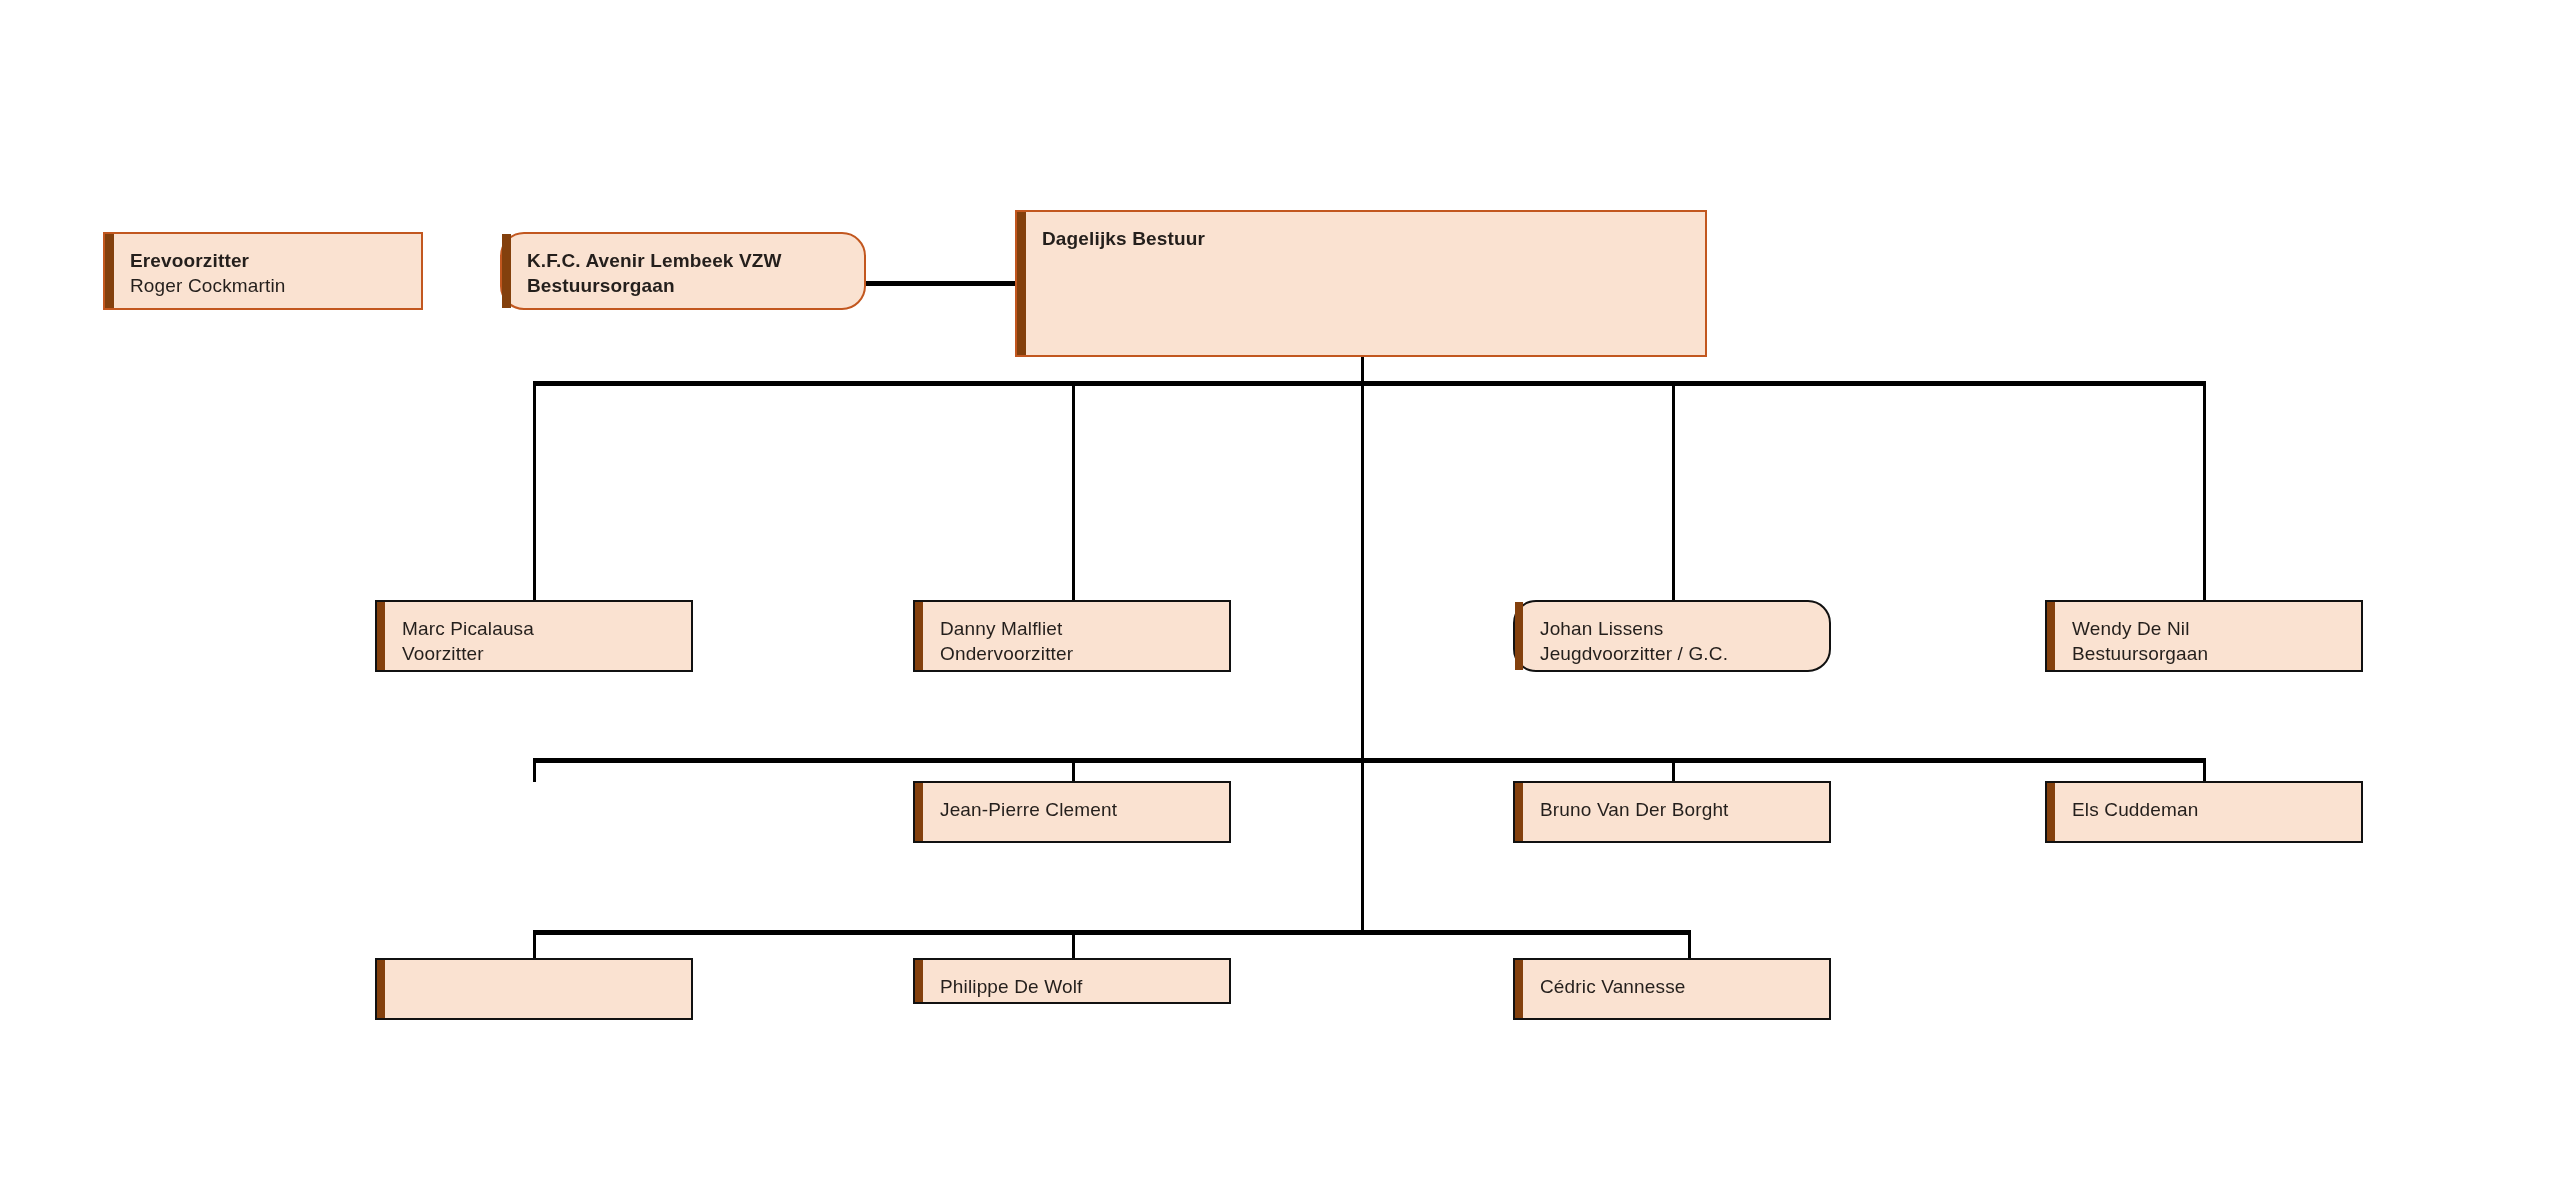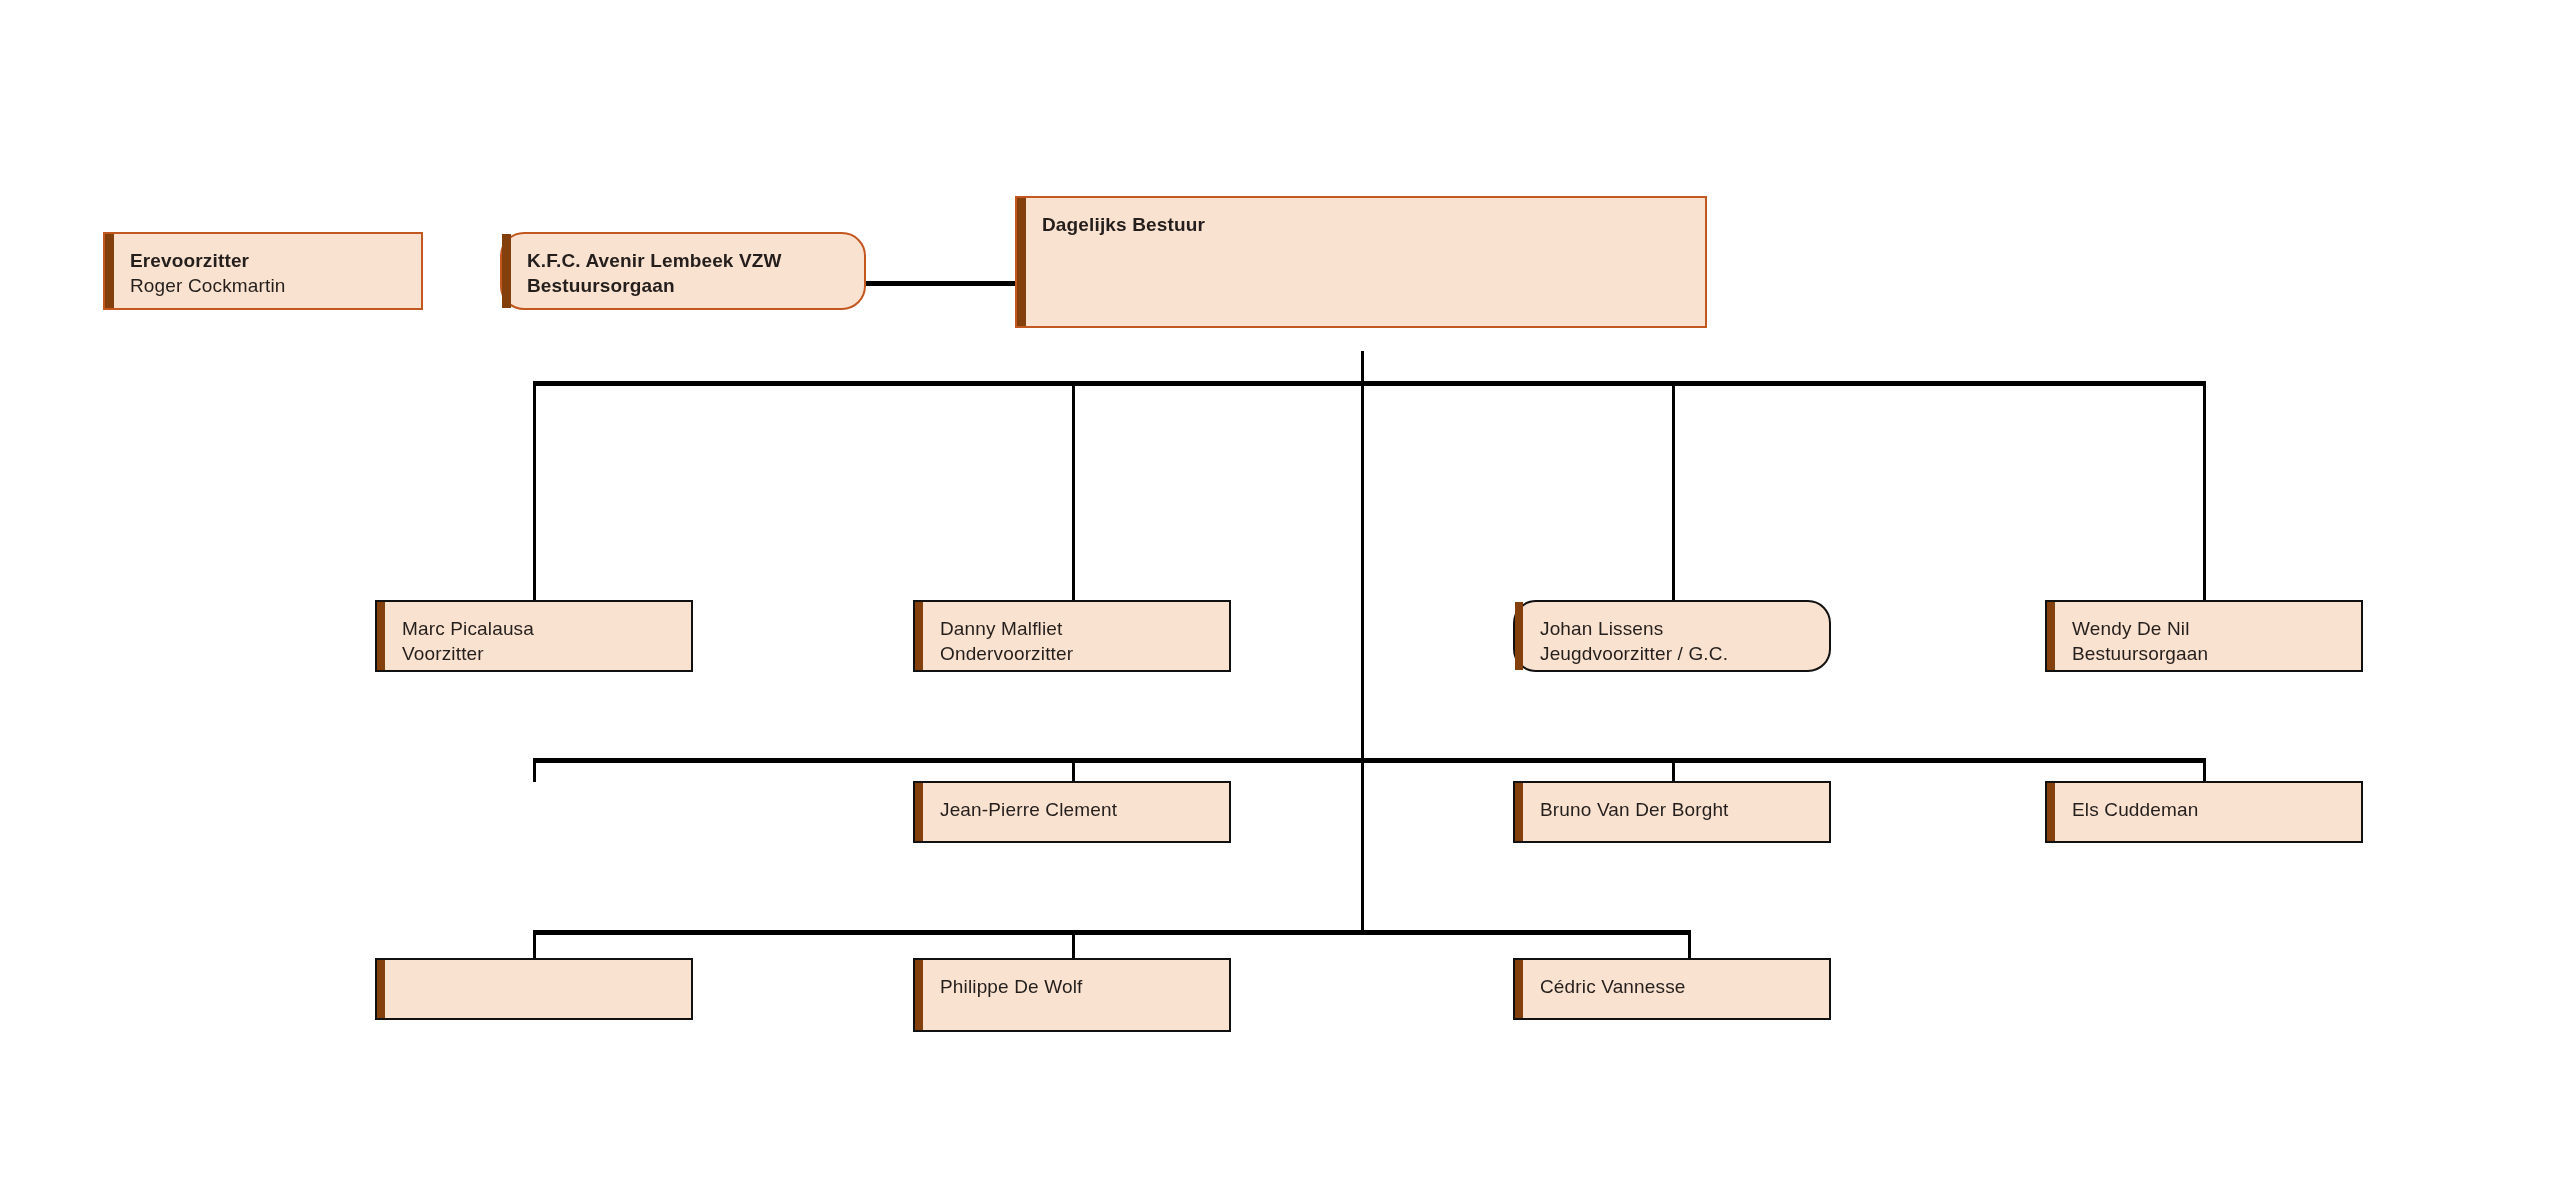--- a/index.html
+++ b/index.html
@@ -109,21 +109,21 @@
   </div>
 
   <div class="node border-orange" style="left:500px; top:232px; width:366px; height:78px;border-radius:24px;">
     <span class="accent"></span>
     <span class="body">
       <span class="line bold">K.F.C. Avenir Lembeek VZW</span>
       <span class="line bold">Bestuursorgaan</span>
     </span>
   </div>
 
-  <div class="node border-orange" style="left:1015px; top:196px; width:692px; height:132px;">
+  <div class="node border-orange" style="left:1015px; top:210px; width:692px; height:147px;">
     <span class="accent"></span>
     <span class="body">
       <span class="line bold">Dagelijks Bestuur</span>
     </span>
   </div>
 
   <div class="node border-black" style="left:375px; top:600px; width:318px; height:72px;">
     <span class="accent"></span>
     <span class="body">
       <span class="line">Marc Picalausa</span>
@@ -174,21 +174,21 @@
     <span class="accent"></span>
     <span class="body">
       <span class="line">Els Cuddeman</span>
     </span>
   </div>
 
   <div class="node border-black" style="left:375px; top:958px; width:318px; height:62px;">
     <span class="accent"></span>
   </div>
 
-  <div class="node border-black" style="left:913px; top:958px; width:318px; height:74px;">
+  <div class="node border-black" style="left:913px; top:958px; width:318px; height:46px;">
     <span class="accent"></span>
     <span class="body">
       <span class="line">Philippe De Wolf</span>
     </span>
   </div>
 
   <div class="node border-black" style="left:1513px; top:958px; width:318px; height:62px;">
     <span class="accent"></span>
     <span class="body">
       <span class="line">Cédric Vannesse</span>

